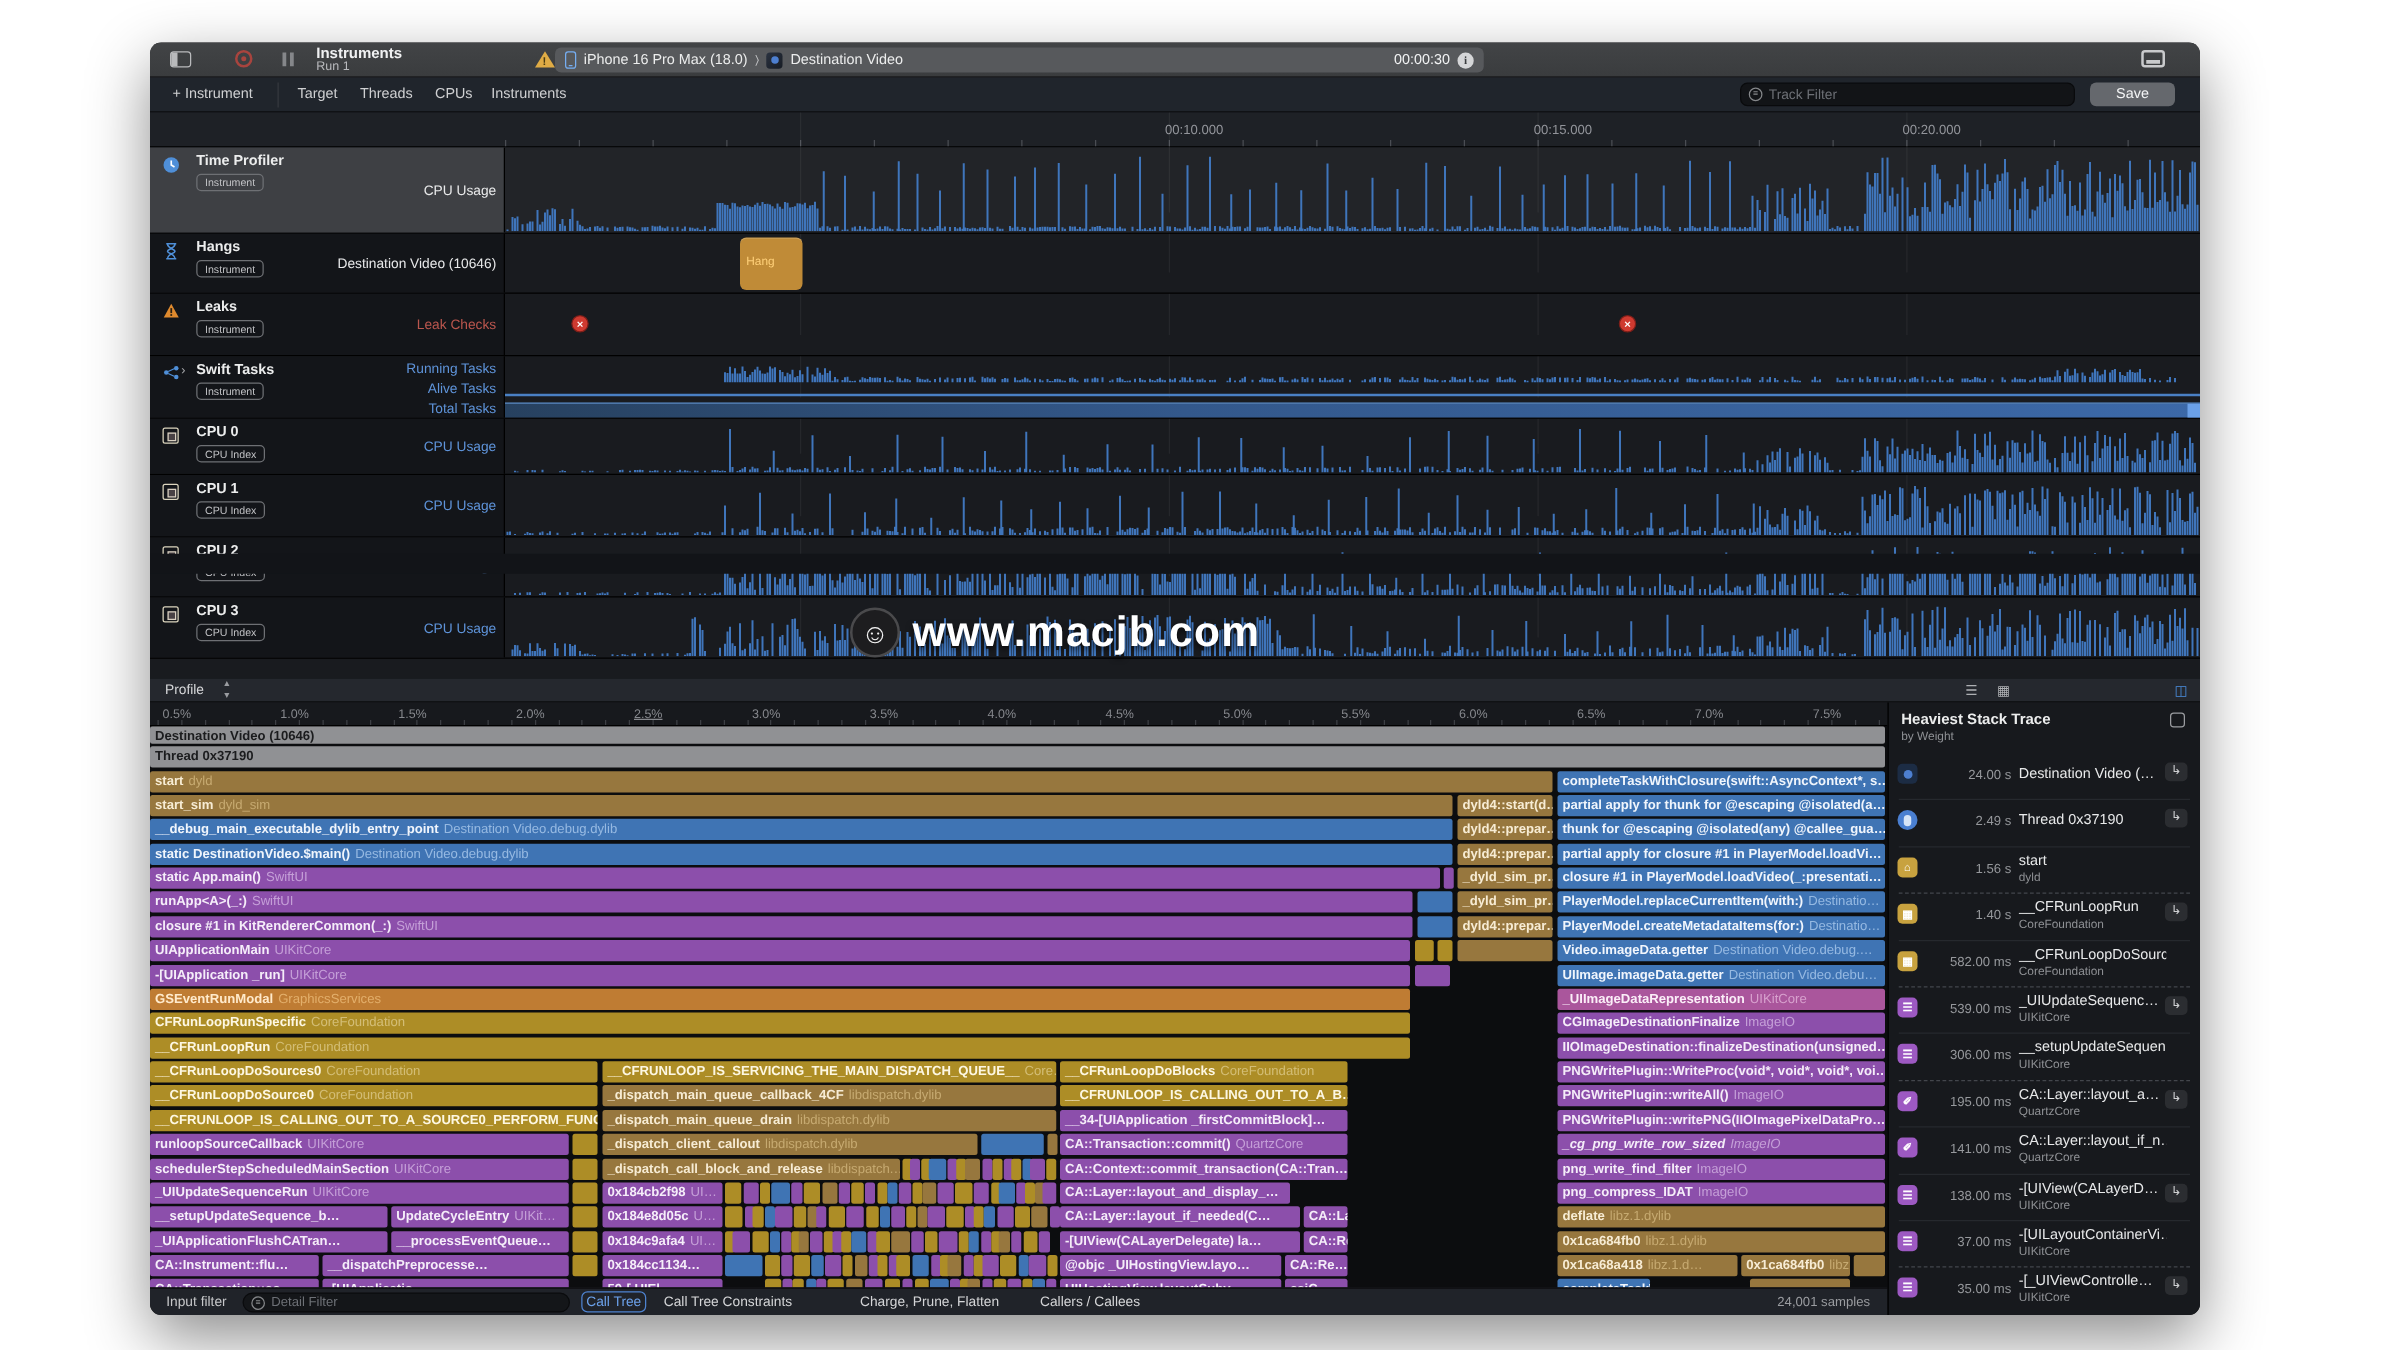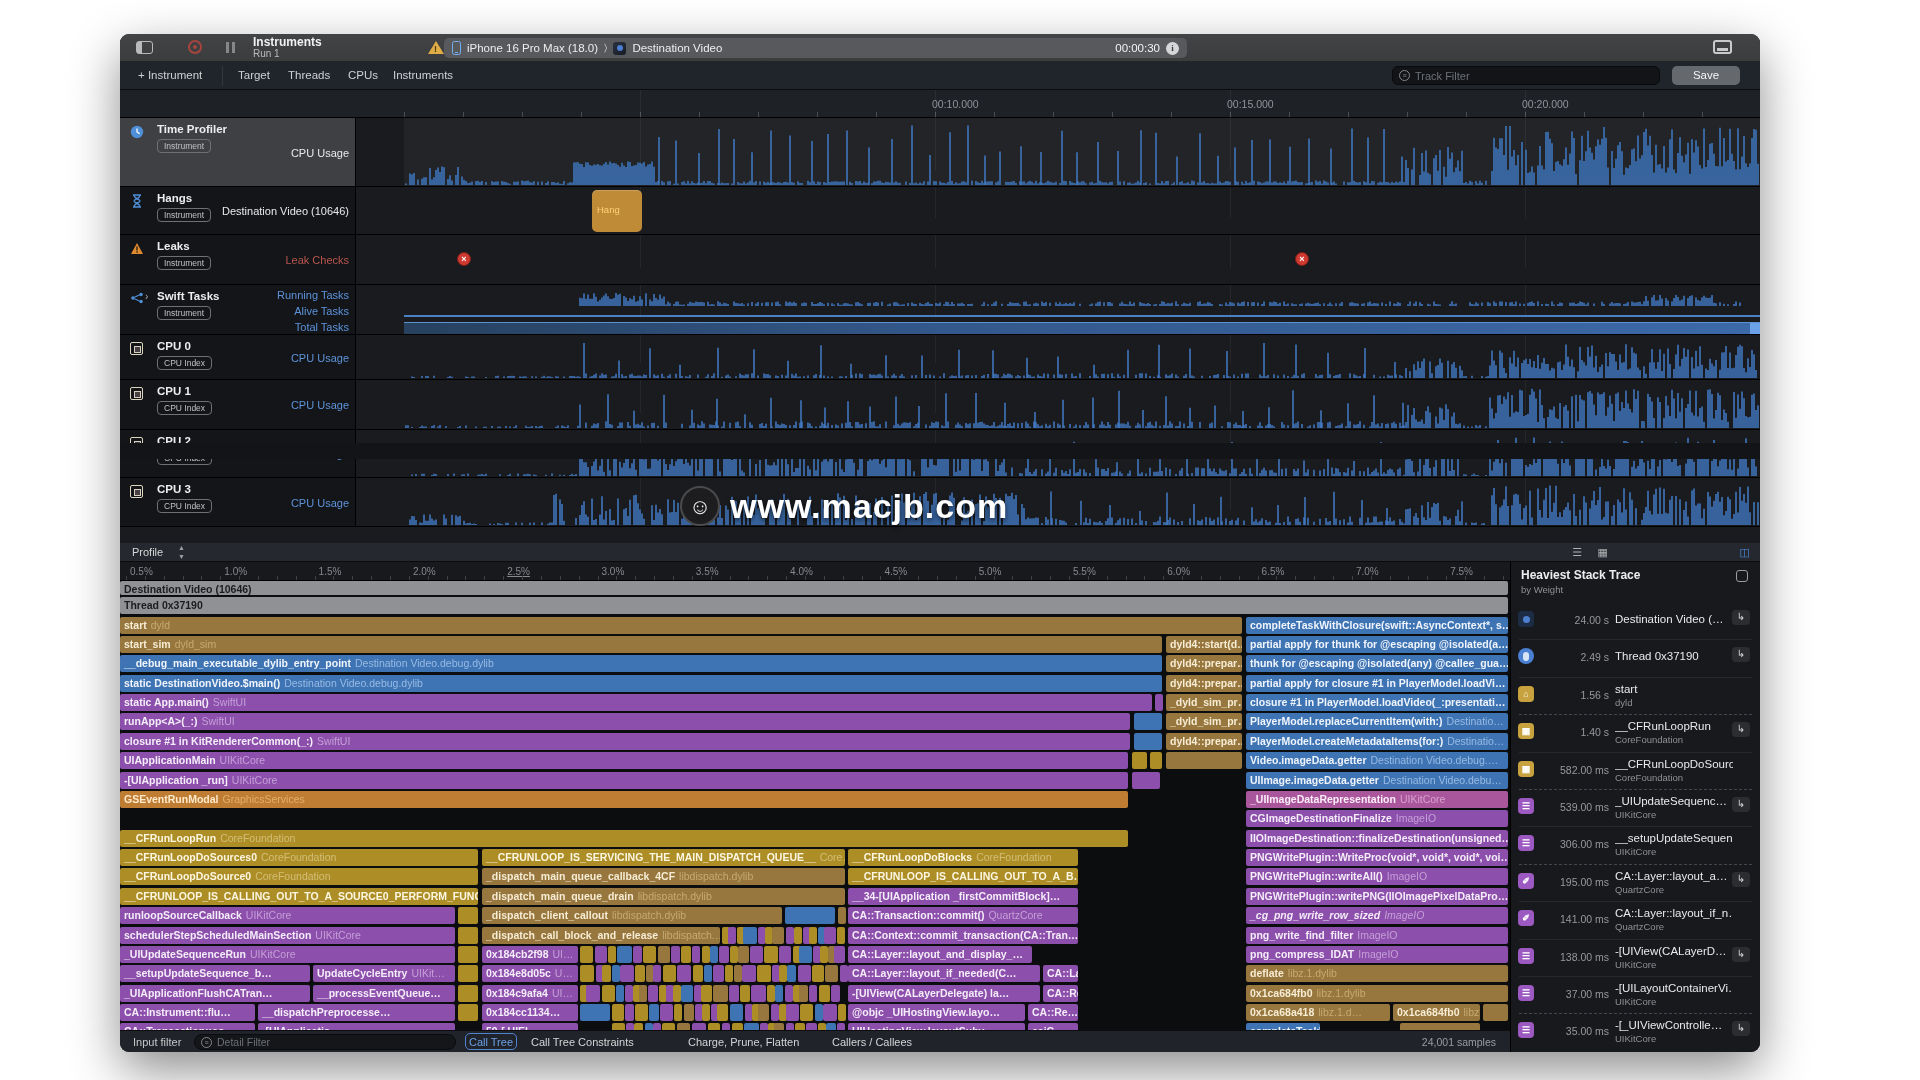--- a/index.html
+++ b/index.html
@@ -41,21 +41,21 @@
 
   
   #time-ruler { position:absolute; left:0; top:56px; width:100%; height:28px; background:#1e2126; border-bottom:1px solid #000; }
   .tr-label { position:absolute; top:8px; font-size:10.5px; color:#92949a; }
   .tr-tick { position:absolute; bottom:0; width:1px; height:5px; background:#4a4d53; }
 
   
   #tracks { position:absolute; left:0; top:84px; width:100%; height:425px; background:#191b1f; }
   .gridline { position:absolute; top:-28px; bottom:16px; width:1px; background:rgba(255,255,255,0.055); }
   .trackrow { position:absolute; left:0; width:100%; border-bottom:1px solid #000; }
-  .tr-label-cell { position:absolute; left:0; top:0; bottom:0; width:236px; background:#131519; border-right:1px solid #000; }
+  .tr-label-cell { position:absolute; left:0; top:0; bottom:0; width:284px; background:#131519; border-right:1px solid #000; }
   .trackrow.sel .tr-label-cell { background:#3e4044; }
   .trackrow.sel .tr-timeline { background:#222428; }
   .tr-timeline { position:absolute; left:284px; right:0; top:0; bottom:0; }
   .trk-ic { position:absolute; left:9px; top:7px; width:15px; text-align:center; }
   .trk-title { position:absolute; left:37px; top:5px; font-size:11.5px; font-weight:bold; color:#eceded; }
   .trk-badge { position:absolute; left:37px; top:21px; font-size:8.5px; color:#c0c1c4; border:1px solid #6e7074; border-radius:4px; padding:1px 6px; }
   .trk-right { position:absolute; right:6px; top:0; text-align:right; font-size:11px; line-height:16px; }
   .rl-white { color:#e8e9ea; } .rl-blue { color:#5e93d9; } .rl-red { color:#bb564e; }
   .disclose { position:absolute; left:25px; top:6px; font-size:10px; color:#a9abae; }
   .cpu-ic { position:absolute; left:10px; top:7px; width:13px; height:13px; border:1.5px solid #ddd6bf; border-radius:2px; }
@@ -504,20 +504,21 @@
       <div class="fseg c-pu" style="left: 0px; top: 171.1px; width: 1008px;"><b>UIApplicationMain</b><span class="lib">UIKitCore</span></div>
       <div class="fseg c-go" style="left: 1012px; top: 171.1px; width: 15px;"></div>
       <div class="fseg c-go" style="left: 1030px; top: 171.1px; width: 12px;"></div>
       <div class="fseg c-br" style="left: 1046px; top: 171.1px; width: 76px;"></div>
       <div class="fseg c-bl" style="left: 1126px; top: 171.1px; width: 262px;"><b>Video.imageData.getter</b><span class="lib">Destination Video.debug.…</span></div>
       <div class="fseg c-pu" style="left: 0px; top: 190.5px; width: 1008px;"><b>-[UIApplication _run]</b><span class="lib">UIKitCore</span></div>
       <div class="fseg c-pu" style="left: 1012px; top: 190.5px; width: 28px;"></div>
       <div class="fseg c-bl" style="left: 1126px; top: 190.5px; width: 262px;"><b>UIImage.imageData.getter</b><span class="lib">Destination Video.debu…</span></div>
       <div class="fseg c-or" style="left: 0px; top: 209.9px; width: 1008px;"><b>GSEventRunModal</b><span class="lib">GraphicsServices</span></div>
       <div class="fseg c-mg" style="left: 1126px; top: 209.9px; width: 262px;"><b>_UIImageDataRepresentation</b><span class="lib">UIKitCore</span></div>
+      <div class="fseg c-go" style="left: 0px; top: 229.3px; width: 1008px;"><b>CFRunLoopRunSpecific</b><span class="lib">CoreFoundation</span></div>
       <div class="fseg c-pu" style="left: 1126px; top: 229.3px; width: 262px;"><b>CGImageDestinationFinalize</b><span class="lib">ImageIO</span></div>
       <div class="fseg c-go" style="left: 0px; top: 248.6px; width: 1008px;"><b>__CFRunLoopRun</b><span class="lib">CoreFoundation</span></div>
       <div class="fseg c-pu" style="left: 1126px; top: 248.6px; width: 262px;"><b>IIOImageDestination::finalizeDestination(unsigned…</b></div>
       <div class="fseg c-go" style="left: 0px; top: 268px; width: 358px;"><b>__CFRunLoopDoSources0</b><span class="lib">CoreFoundation</span></div>
       <div class="fseg c-go" style="left: 362px; top: 268px; width: 363px;"><b>__CFRUNLOOP_IS_SERVICING_THE_MAIN_DISPATCH_QUEUE__</b><span class="lib">Core…</span></div>
       <div class="fseg c-go" style="left: 728px; top: 268px; width: 230px;"><b>__CFRunLoopDoBlocks</b><span class="lib">CoreFoundation</span></div>
       <div class="fseg c-pu" style="left: 1126px; top: 268px; width: 262px;"><b>PNGWritePlugin::WriteProc(void*, void*, void*, voi…</b></div>
       <div class="fseg c-go" style="left: 0px; top: 287.4px; width: 358px;"><b>__CFRunLoopDoSource0</b><span class="lib">CoreFoundation</span></div>
       <div class="fseg c-br" style="left: 362px; top: 287.4px; width: 363px;"><b>_dispatch_main_queue_callback_4CF</b><span class="lib">libdispatch.dylib</span></div>
       <div class="fseg c-go" style="left: 728px; top: 287.4px; width: 230px;"><b>__CFRUNLOOP_IS_CALLING_OUT_TO_A_B…</b></div>

